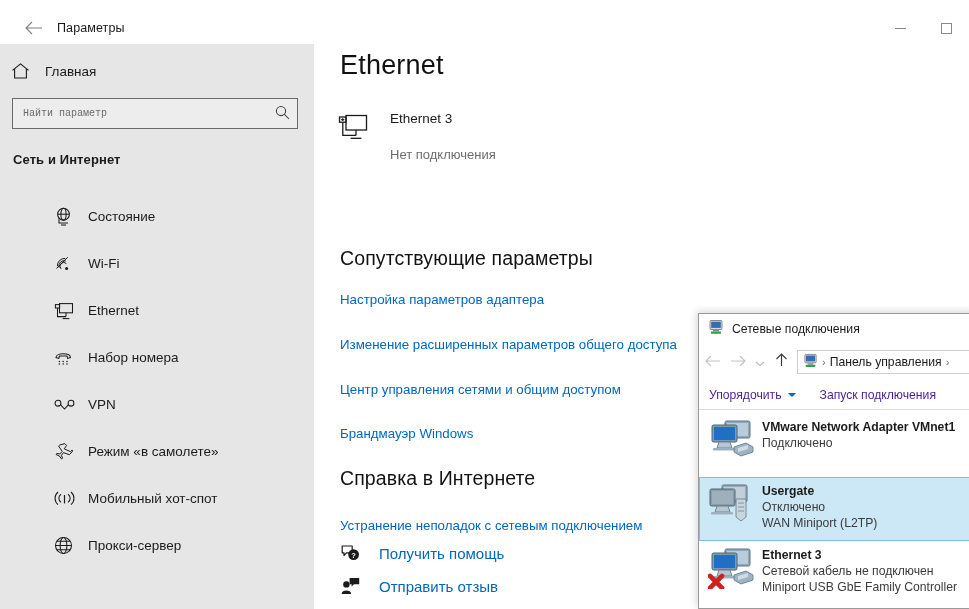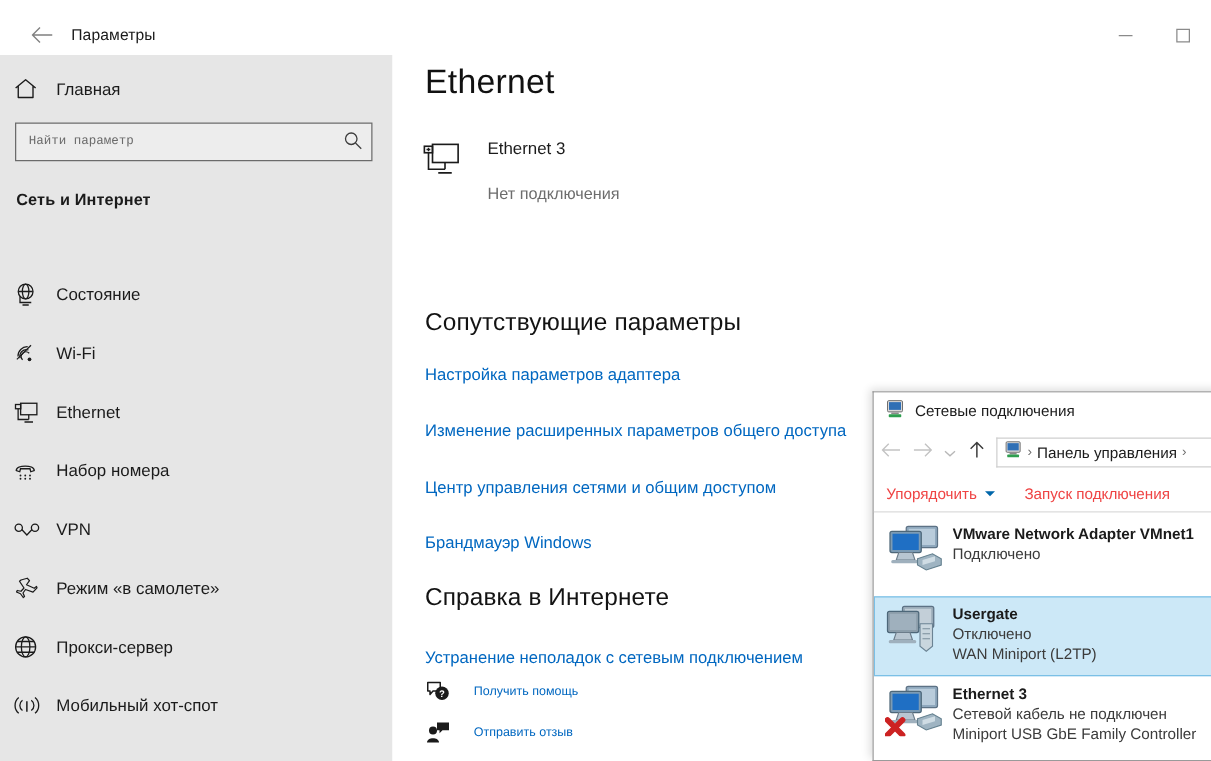--- a/index.html
+++ b/index.html
@@ -88,22 +88,23 @@
     color: #3c3c3c; background: transparent; border: 0;
   }
 
   .nav-group-title {
     position: absolute; left: 13px; top: 120px;
     font-size: 13px; font-weight: bold; color: #1b1b1b;
     letter-spacing: .1px;
   }
 
   .nav-list {
-    position: absolute; left: 0; top: 180px;
+    position: absolute; left: 0; top: 161px;
     width: 290px;
+    padding-left: 43px;
   }
   .nav-item {
     height: 47px;
     display: flex; align-items: center;
     padding-left: 11px;
     cursor: default;
   }
   .nav-item .ico {
     width: 34px; min-width: 34px;
     display: flex; align-items: center; justify-content: flex-start;
@@ -146,21 +147,21 @@
     position: absolute; left: 26px;
     font-size: 13.3px; color: #0067c0;
     text-decoration: none; white-space: nowrap;
   }
 
   .help-row {
     position: absolute; left: 26px;
     display: flex; align-items: center; gap: 19px;
   }
   .help-row .ico { width: 20px; min-width:20px; display:flex; align-items:center; justify-content:center; color:#1b1b1b; }
-  .help-row .lbl { font-size: 10px; color: #0067c0; }
+  .help-row .lbl { font-size: 15px; color: #0067c0; }
 
   
   .explorer {
     position: absolute; left: 698px; top: 313px;
     width: 280px; height: 296px;
     background: #ffffff;
     border: 1px solid #9a9a9a;
     border-right: none;
     box-shadow: -2px -2px 7px rgba(0,0,0,.14);
     overflow: hidden;
@@ -202,21 +203,21 @@
 
   .exp-toolbar {
     position: absolute; left: 0; top: 66px;
     width: 100%; height: 30px;
     background: #ffffff;
     border-bottom: 1px solid #dcdcdc;
     display: flex; align-items: center;
     padding-left: 10px; gap: 24px;
   }
   .tb-item {
-    font-size: 12.2px; color: #ef4444;
+    font-size: 12.2px; color: #4c1d95;
     display: flex; align-items: center; gap: 6px;
     white-space: nowrap;
   }
   .tb-caret {
     width: 0; height: 0;
     border-left: 4px solid transparent;
     border-right: 4px solid transparent;
     border-top: 4px solid #0066aa;
     display: inline-block;
   }
@@ -373,40 +374,40 @@
         <span class="ico">
           <svg width="20" height="19" viewBox="0 0 20 19">
             <path d="M10.8 1.6 L12.6 3.5 L10.2 6.8 L16.4 9.6 L18.2 8.1 L18.6 9.3 L15.4 12.7 L9.4 10.6 L7.4 13.4 L8.6 16.2 L7.6 17 L5.4 14 L2.2 12.6 L2.8 11.4 L5.8 12 L8.2 9.4 L4.6 4 L5.8 3 L10.8 1.6 Z" stroke="#1b1b1b" stroke-width="1" fill="none" stroke-linejoin="round"></path>
           </svg>
         </span>
         <span class="lbl">Режим «в самолете»</span>
       </div>
 
       <div class="nav-item">
         <span class="ico">
-          <svg width="19" height="19" viewBox="0 0 19 19">
-            <circle cx="9.5" cy="9.5" r="8" stroke="#1b1b1b" stroke-width="1.05" fill="none"></circle>
-            <ellipse cx="9.5" cy="9.5" rx="3.4" ry="8" stroke="#1b1b1b" stroke-width="1.05" fill="none"></ellipse>
-            <path d="M1.5 9.5 L17.5 9.5 M2.6 5.2 L16.4 5.2 M2.6 13.8 L16.4 13.8" stroke="#1b1b1b" stroke-width="1.05"></path>
-          </svg>
-        </span>
-        <span class="lbl">Прокси-сервер</span>
-      </div>
-
-      <div class="nav-item">
-        <span class="ico">
           <svg width="21" height="17" viewBox="0 0 21 17">
             <path d="M10.5 5 L10.5 13.4" stroke="#1b1b1b" stroke-width="1.2"></path>
             <path d="M7 4.2 A5 5 0 0 0 7 12.4" stroke="#1b1b1b" stroke-width="1.05" fill="none"></path>
             <path d="M14 4.2 A5 5 0 0 1 14 12.4" stroke="#1b1b1b" stroke-width="1.05" fill="none"></path>
             <path d="M4 2 A8.2 8.2 0 0 0 4 14.6" stroke="#1b1b1b" stroke-width="1.05" fill="none"></path>
             <path d="M17 2 A8.2 8.2 0 0 1 17 14.6" stroke="#1b1b1b" stroke-width="1.05" fill="none"></path>
           </svg>
         </span>
         <span class="lbl">Мобильный хот-спот</span>
+      </div>
+
+      <div class="nav-item">
+        <span class="ico">
+          <svg width="19" height="19" viewBox="0 0 19 19">
+            <circle cx="9.5" cy="9.5" r="8" stroke="#1b1b1b" stroke-width="1.05" fill="none"></circle>
+            <ellipse cx="9.5" cy="9.5" rx="3.4" ry="8" stroke="#1b1b1b" stroke-width="1.05" fill="none"></ellipse>
+            <path d="M1.5 9.5 L17.5 9.5 M2.6 5.2 L16.4 5.2 M2.6 13.8 L16.4 13.8" stroke="#1b1b1b" stroke-width="1.05"></path>
+          </svg>
+        </span>
+        <span class="lbl">Прокси-сервер</span>
       </div>
 
     </div>
   </div>
 
   <div class="content">
 
     <div class="page-title">Ethernet</div>
 
     <div class="adapter-row">

